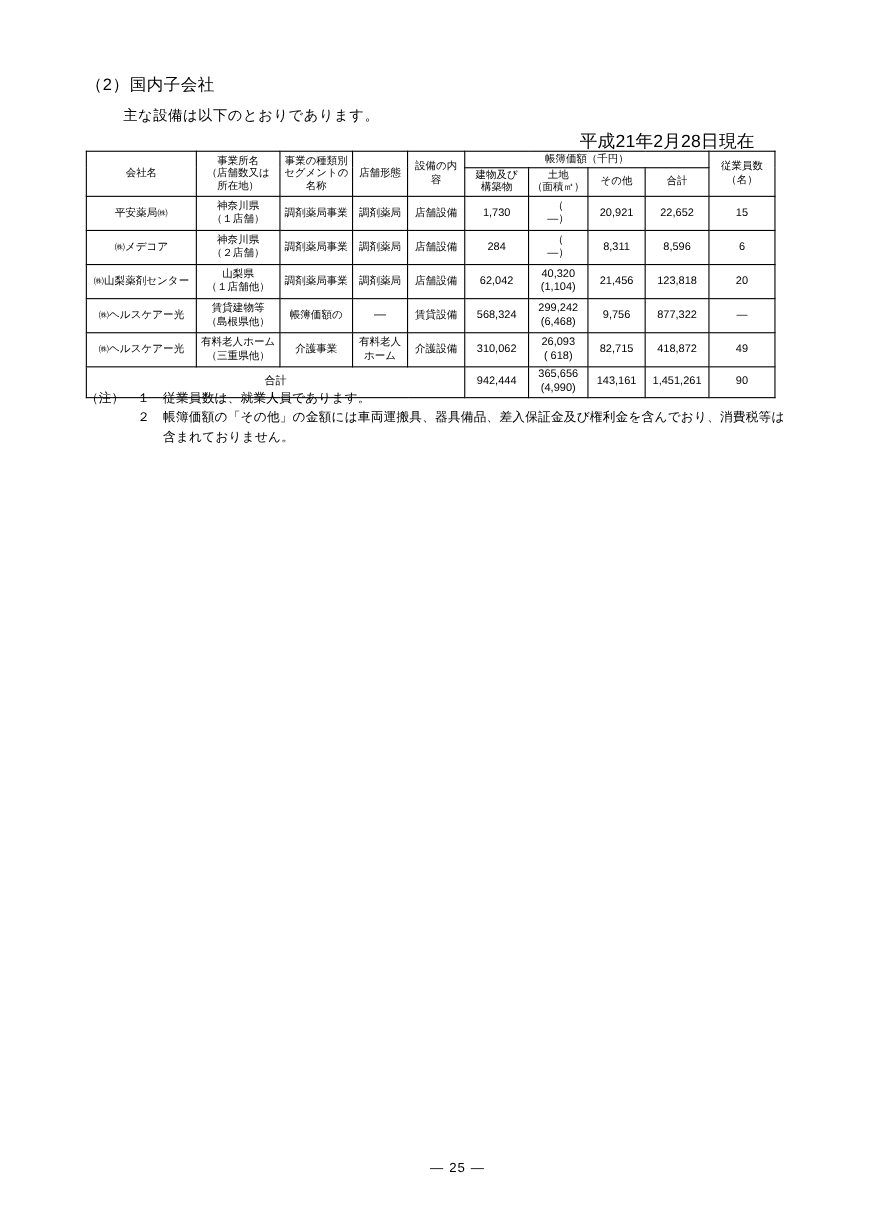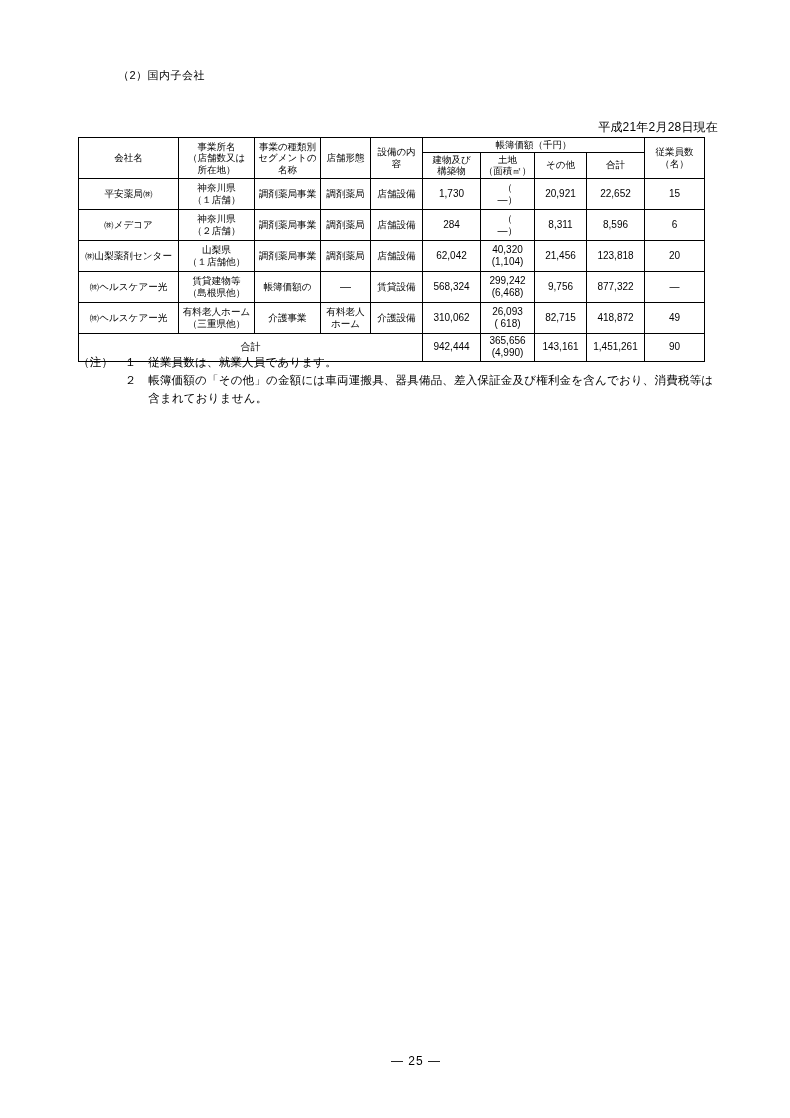--- a/index.html
+++ b/index.html
@@ -17,36 +17,35 @@
   .page {
     position: relative;
     width: 790px;
     height: 1118px;
     box-sizing: border-box;
   }
   .section-title {
     position: absolute;
     left: 78px;
     top: 68px;
-    font-size: 11px;
+    font-size: 15px;
     letter-spacing: 0.5px;
-    margin-left: 40px;
   }
   .lead {
     position: absolute;
     left: 112px;
     top: 96px;
     font-size: 13px;
     letter-spacing: 0.5px;
   }
   .asof {
     position: absolute;
-    right: 72px;
+    right: 104px;
     top: 119px;
-    font-size: 12px;
+    font-size: 16px;
     letter-spacing: 0.2px;
   }
   table.equip {
     position: absolute;
     left: 78px;
     top: 137px;
     width: 626px;
     border-collapse: collapse;
     table-layout: fixed;
     font-size: 10px;
@@ -100,20 +99,21 @@
     padding-left: 42px;
   }
   .two-line span { display: block; }
 </style>
 </head>
 <body>
 
 <div class="page">
 
   <div class="section-title">（2）国内子会社</div>
+  <div class="lead">主な設備は以下のとおりであります。</div>
   <div class="asof">平成21年2月28日現在</div>
 
   <table class="equip">
     <colgroup>
       <col style="width:100px">
       <col style="width:76px">
       <col style="width:66px">
       <col style="width:50px">
       <col style="width:52px">
       <col style="width:58px">

